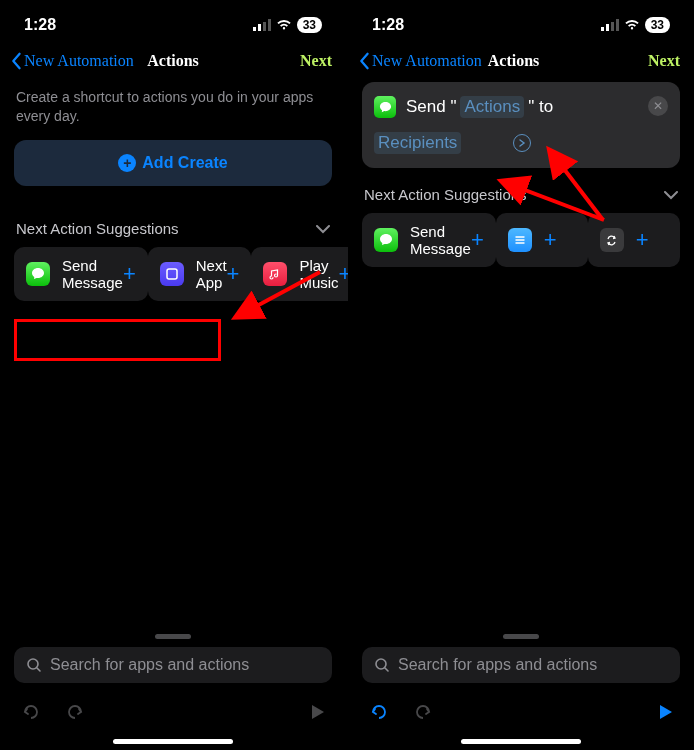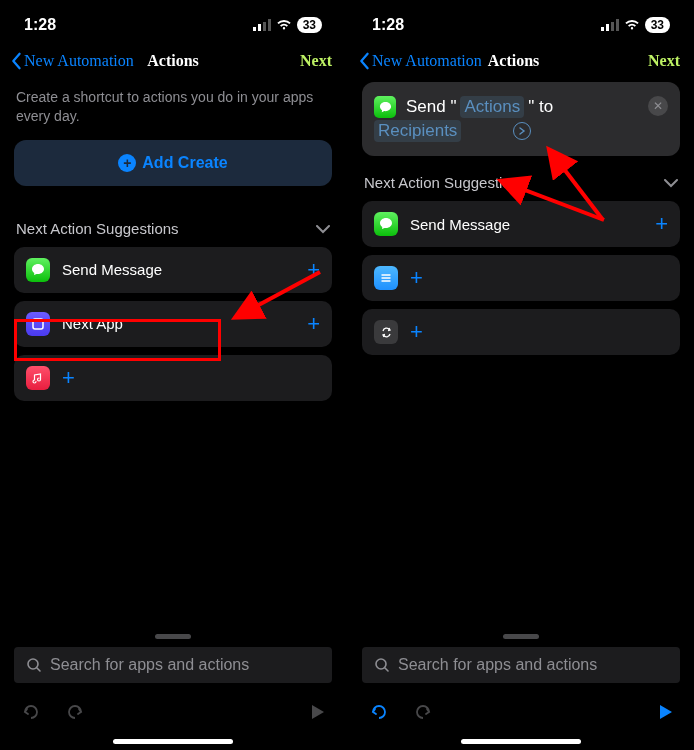--- a/index.html
+++ b/index.html
@@ -15,41 +15,41 @@
     .nav-back svg { margin-right: 2px; }
     .nav-title { color: #fff; font-size: 16px; font-weight: 600; position: absolute; left: 50%; transform: translateX(-50%); }
     .nav-title-left { color:#fff; font-size:16px; font-weight:600; margin-left:6px; }
     .nav-next { color: #bef264; font-size: 16px; font-weight: 600; }
     .content { padding: 0 14px; flex: 1; }
     .desc { color: #8e8e93; font-size: 14px; line-height: 1.35; margin: 6px 2px 14px 2px; }
     .add-action-btn { width: 100%; background: #1c2a3d; border: none; border-radius: 12px; padding: 14px; display: flex; align-items: center; justify-content: center; gap: 6px; color: #0a84ff; font-size: 16px; font-weight: 600; margin-bottom: 34px; }
     .plus-circle { width: 18px; height: 18px; background: #0a84ff; border-radius: 50%; display: inline-flex; align-items: center; justify-content: center; color: #1c2a3d; font-weight: 800; font-size: 14px; }
     .section-header { display: flex; align-items: center; justify-content: space-between; color: #c7c7cc; font-size: 15px; margin: 0 2px 10px 2px; }
     .chevron { color: #8e8e93; }
-    .list { display: flex; flex-direction: column; gap: 8px; }
+    .list { display: flex; }
     .item { background: #1c1c1e; border: none; border-radius: 10px; display: flex; align-items: center; padding: 10px 12px; color: #fff; font-size: 15px; width: 100%; text-align: left; }
     .item .app-icon { width: 24px; height: 24px; border-radius: 6px; margin-right: 12px; display: flex; align-items: center; justify-content: center; flex-shrink: 0; }
     .item .label { flex: 1; }
     .item .plus { color: #0a84ff; font-size: 22px; font-weight: 300; }
     .ai-green { background: linear-gradient(180deg,#5ff15f,#0bbf0b); }
     .ai-purple { background: linear-gradient(180deg,#6b5cff,#4a3af0); }
     .ai-red { background: linear-gradient(180deg,#ff4f6b,#e81e3f); }
     .ai-blue { background: linear-gradient(180deg,#4db8ff,#1e90ff); }
     .ai-grey { background: #3a3a3c; }
     .highlight-red { position: absolute; border: 3px solid #ff0000; pointer-events: none; }
     .arrow { position: absolute; pointer-events: none; }
     .action-card { background: #2c2c2e; border-radius: 12px; padding: 14px 12px; margin-bottom: 18px; position: relative; }
     .action-card-row1 { display: flex; align-items: center; flex-wrap: wrap; gap: 4px; color: #fff; font-size: 17px; }
     .action-card .app-icon { width: 22px; height: 22px; border-radius: 5px; margin-right: 6px; display:flex;align-items:center;justify-content:center; }
     .param { color: #5a8fbf; background: rgba(90,143,191,0.18); padding: 1px 4px; border-radius: 4px; }
     .param-chev { width:18px;height:18px;border:1.5px solid #5a8fbf;border-radius:50%;display:inline-flex;align-items:center;justify-content:center;margin-left:4px; }
     .clear-btn { position:absolute; right:12px; top:14px; width:20px;height:20px;background:#48484a;border-radius:50%;display:flex;align-items:center;justify-content:center;color:#8e8e93;font-size:12px; }
     .toolbar { position: absolute; bottom: 0; left: 0; right: 0; }
     .grabber { width: 36px; height: 5px; background: #48484a; border-radius: 3px; margin: 0 auto 8px auto; }
-    .search-bar { margin: 0 14px 10px 14px; background: #1c1c1e; border-radius: 4px; padding: 9px 12px; display: flex; align-items: center; gap: 8px; color: #8e8e93; font-size: 16px; }
+    .search-bar { margin: 0 14px 10px 14px; background: #1c1c1e; border-radius: 10px; padding: 9px 12px; display: flex; align-items: center; gap: 8px; color: #8e8e93; font-size: 16px; }
     .bottom-bar { display: flex; align-items: center; justify-content: space-between; padding: 8px 20px 6px 20px; }
     .bottom-bar .bb-left { display:flex; gap:22px; }
     .bb-icon { color: #48484a; }
     .bb-icon.active { color: #0a84ff; }
     .home-ind { width: 120px; height: 5px; background: #fff; border-radius: 3px; margin: 6px auto 6px auto; }
   </style>
 </head>
 <body>
 
 <div class="screen">
@@ -116,20 +116,21 @@
           </span>
         <span class="label">Next App</span>
         <span class="plus">+</span>
       </button>
       <button class="item">
         <span class="app-icon ai-red">
             <svg width="12" height="12" viewBox="0 0 12 12">
               <path d="M4 9.5a1.5 1.5 0 11-1.5-1.5V3l6-1v5.5a1.5 1.5 0 11-1.5-1.5" fill="none" stroke="#fff" stroke-width="1.2" stroke-linecap="round"></path>
             </svg>
           </span>
+        <span class="label">Play Music</span>
         <span class="plus">+</span>
       </button>
     </div>
   </div>
 
   <div class="toolbar">
     <div class="grabber"></div>
     <div class="search-bar">
       <svg width="16" height="16" viewBox="0 0 16 16">
           <circle cx="7" cy="7" r="5" fill="none" stroke="#8e8e93" stroke-width="1.6"></circle>
@@ -205,21 +206,21 @@
       <div class="action-card-row1">
         <span class="app-icon ai-green">
             <svg width="13" height="13" viewBox="0 0 14 14">
               <path d="M7 1C3.7 1 1 3.2 1 6c0 1.6.9 3 2.3 3.9L3 12l2.6-1.1c.4.1.9.1 1.4.1 3.3 0 6-2.2 6-5s-2.7-5-6-5z" fill="#fff"></path>
             </svg>
           </span>
         <span>Send "</span>
         <span class="param">Actions</span>
         <span>" to</span>
       </div>
-      <div class="action-card-row1" style="margin-top:2px;gap:48px;">
+      <div class="action-card-row1" style="margin-top:14px;gap:48px;">
         <span class="param">Recipients</span>
         <span class="param-chev">
             <svg width="8" height="8" viewBox="0 0 8 8">
               <path d="M2 1l4 3-4 3" stroke="#5a8fbf" stroke-width="1.4" fill="none" stroke-linecap="round"></path>
             </svg>
           </span>
       </div>
       <span class="clear-btn">✕</span>
     </div>
 

